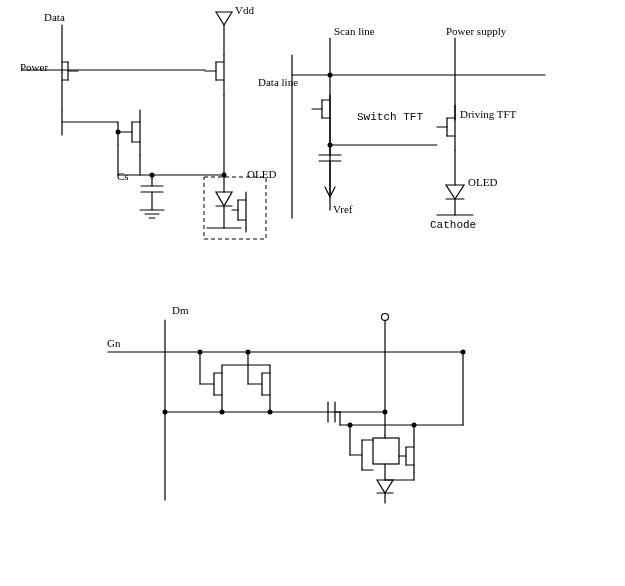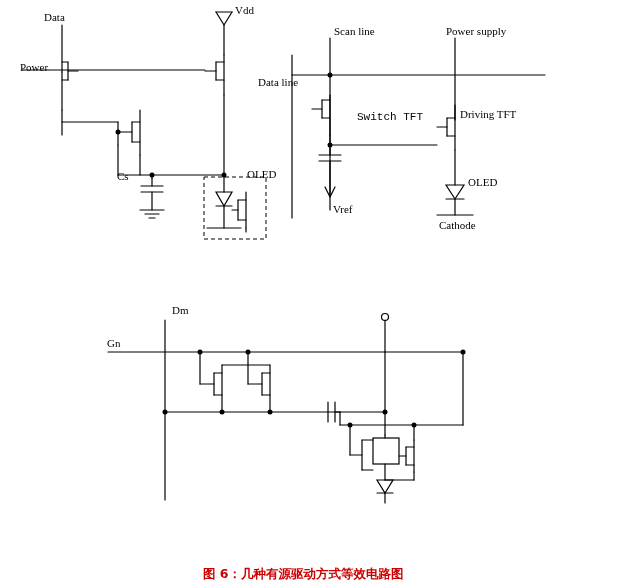--- a/index.html
+++ b/index.html
@@ -245,23 +245,22 @@
   <div class="lbl" style="left:117px; top:170px;">Cs</div>
   <div class="lbl" style="left:247px; top:168px;">OLED</div>
 
   <div class="lbl" style="left:308px; top:25px;margin-left:26px;">Scan line</div>
   <div class="lbl" style="left:446px; top:25px;">Power supply</div>
   <div class="lbl" style="left:258px; top:76px;">Data line</div>
   <div class="lbl" style="left:357px; top:111px;font-family:Liberation Mono, monospace;">Switch TFT</div>
   <div class="lbl" style="left:460px; top:108px;">Driving TFT</div>
   <div class="lbl" style="left:333px; top:203px;">Vref</div>
   <div class="lbl" style="left:468px; top:176px;">OLED</div>
-  <div class="lbl" style="left:439px; top:219px;">Cathode</div>
+  <div class="lbl" style="left:430px; top:219px;font-family:Liberation Mono, monospace;">Cathode</div>
 
   <div class="lbl" style="left:172px; top:304px;">Dm</div>
   <div class="lbl" style="left:107px; top:337px;">Gn</div>
 
 
 
 
-  <div class="figtitle" style="left:203px; top:566px;">图 6：几种有源驱动方式等效电路图</div>
 
 </div>
 
 </body></html>

